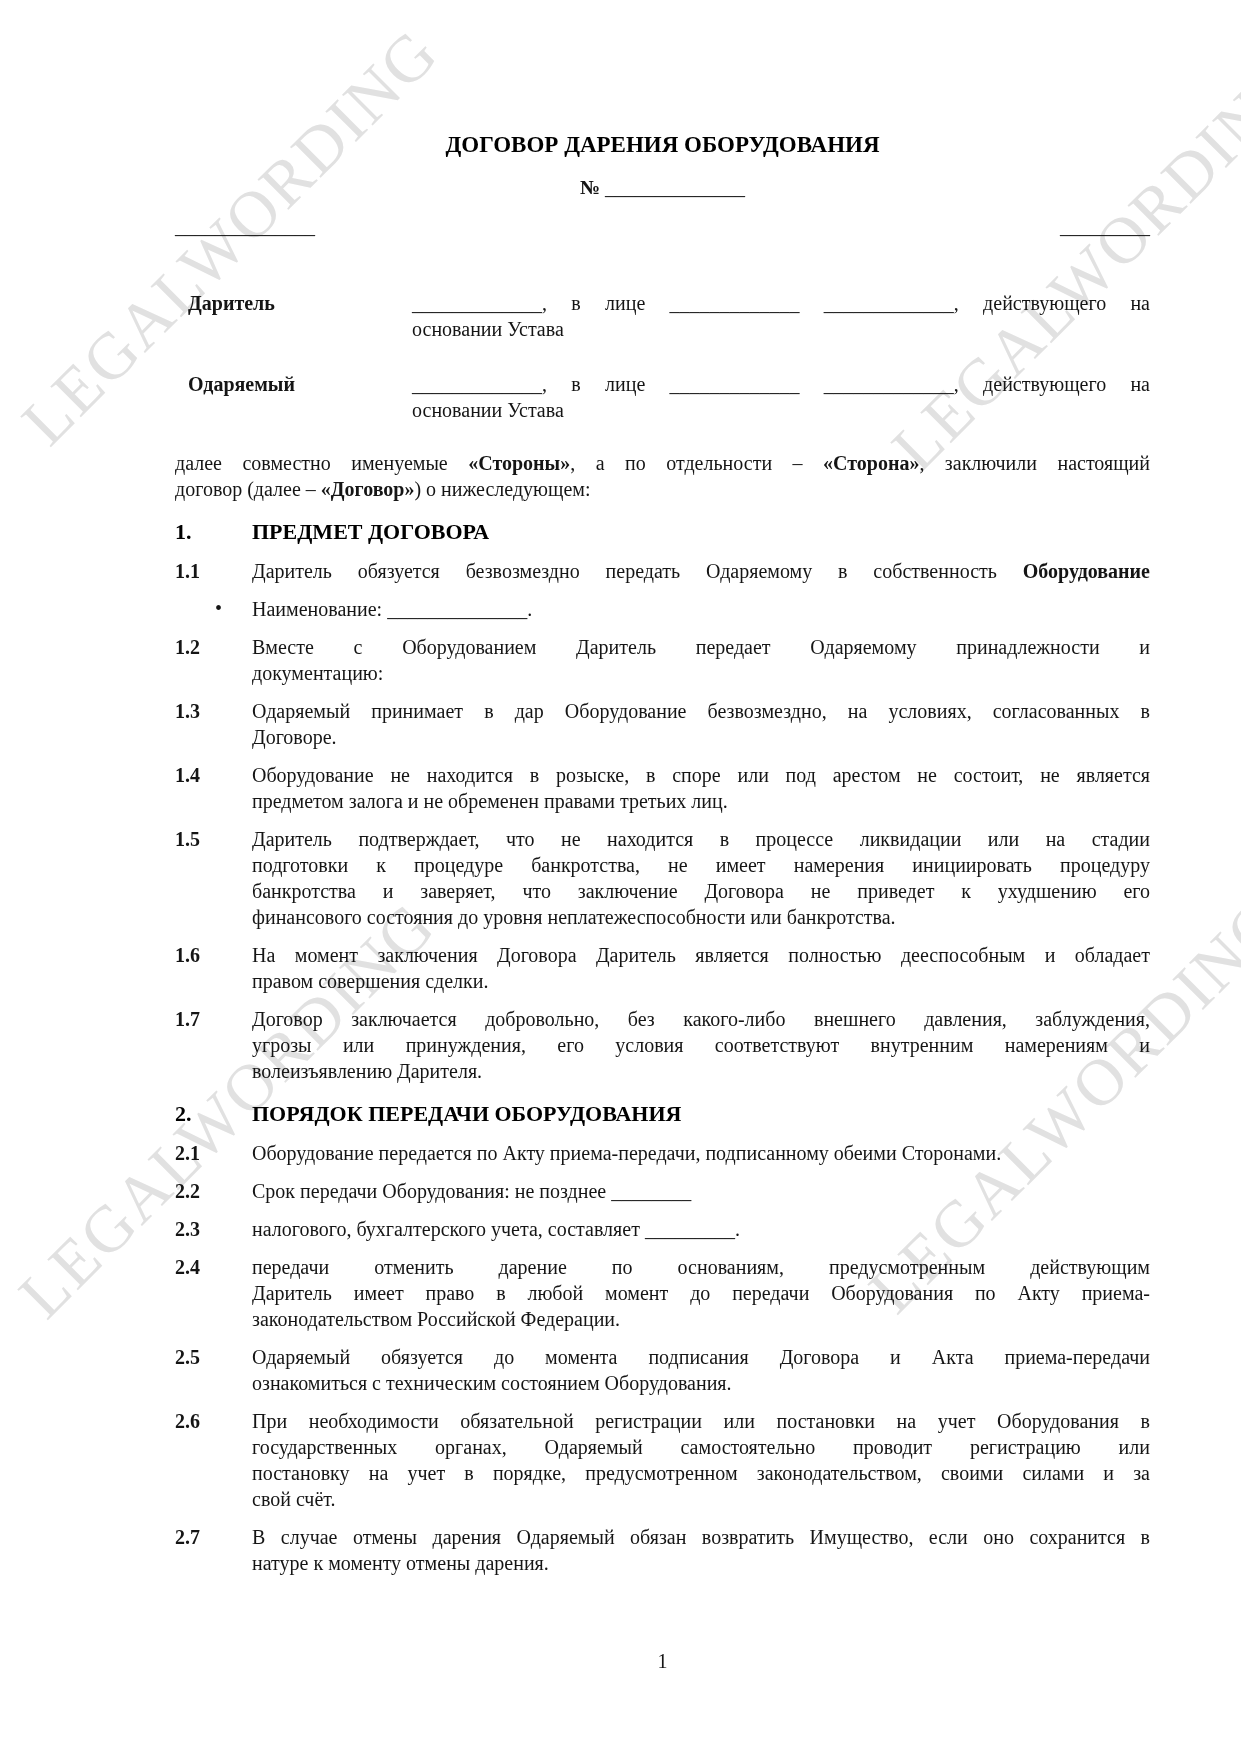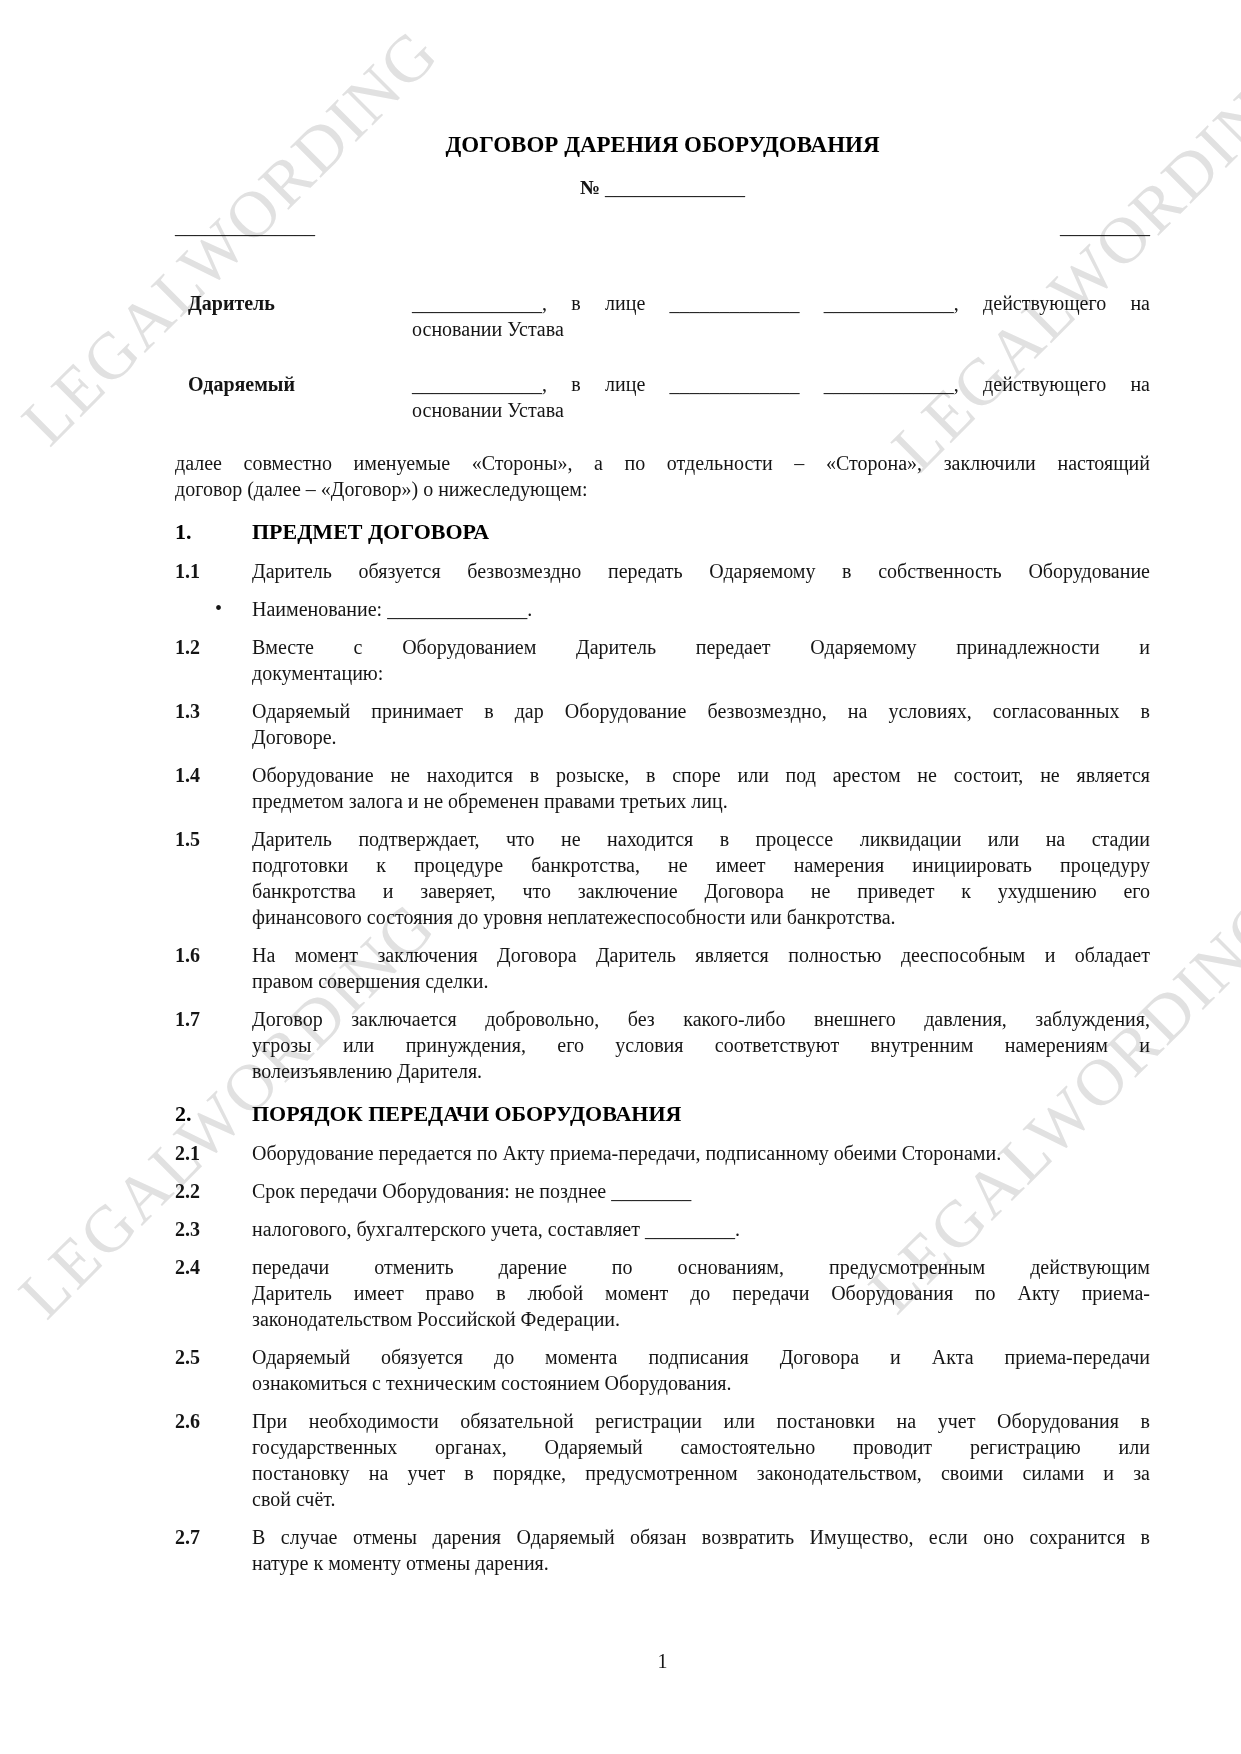--- a/index.html
+++ b/index.html
@@ -46,21 +46,21 @@
   .party{margin-top:51px;position:relative;min-height:52px;}
   .party + .party{margin-top:29px;}
   .party-label{
     position:absolute;left:13px;top:0;
     font-weight:700;line-height:26px;
   }
   .party-value{margin-left:237px;width:738px;}
   .intro{margin-top:27px;width:975px;}
   .jl{text-align:justify;text-align-last:justify;}
   .ll{text-align:left;}
-  .b{font-weight:400;}
+  .b{font-weight:700;}
   .sec-h{
     margin-top:16px;margin-left:77px;position:relative;
     font-weight:700;font-size:22px;line-height:28px;color:#000;
   }
   .sec-h .num{position:absolute;left:-77px;top:0;width:77px;}
   .item{margin-top:12px;margin-left:77px;position:relative;}
   .item .num{
     position:absolute;left:-77px;top:0;width:77px;
     font-weight:700;
   }

